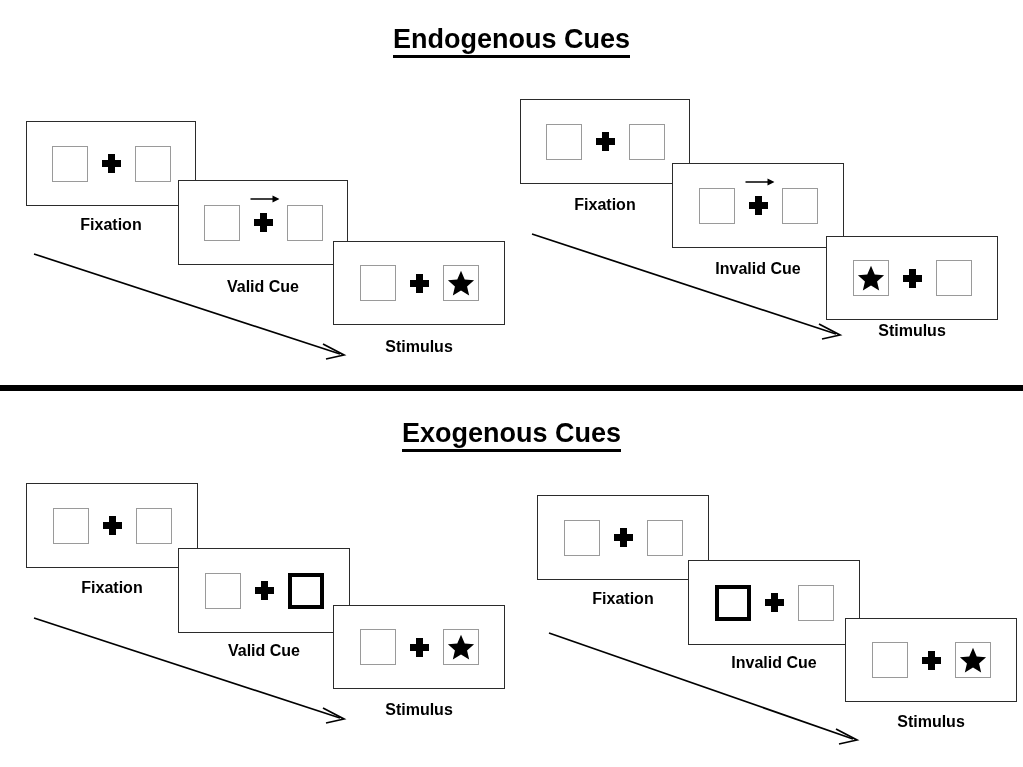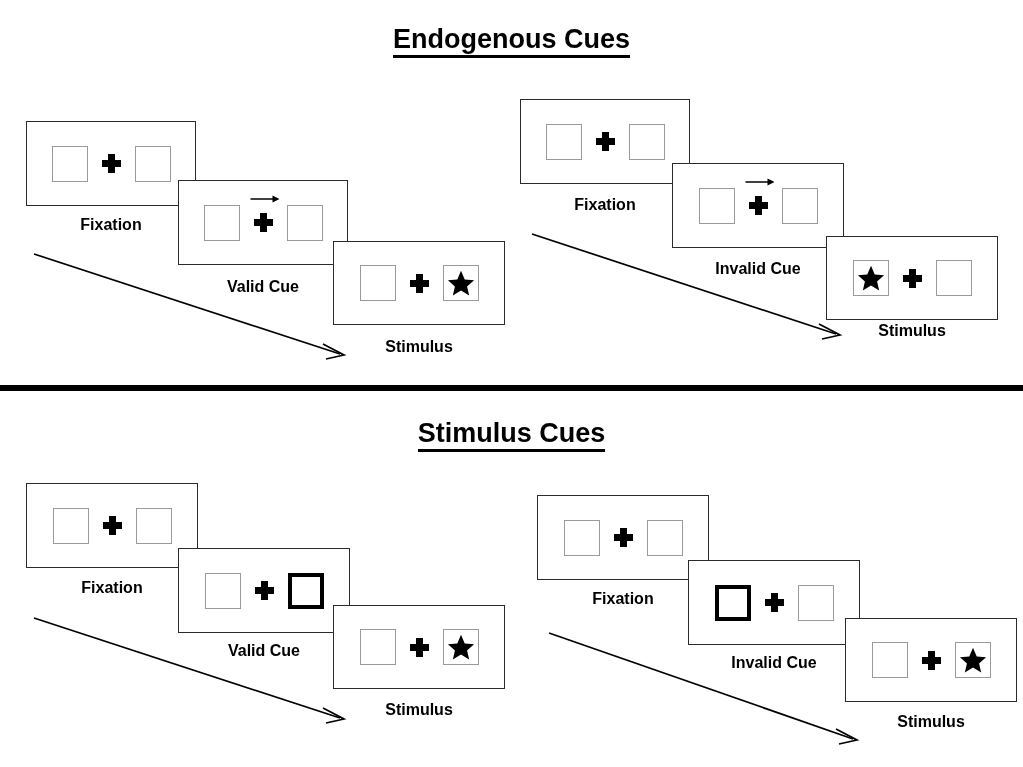--- a/index.html
+++ b/index.html
@@ -236,21 +236,21 @@
 <div class="frame-label" style="left:826px; top:322px; width:172px; z-index:6;">Stimulus</div>
 
 <svg class="time-arrow" style="left:528px; top:228px; width:322px; height:120px; z-index:0;" viewBox="0 0 322 120">
   <line x1="4" y1="6" x2="308" y2="106" stroke="#000000" stroke-width="1.7"></line>
   <polyline points="291,96 312,107 294,111" fill="none" stroke="#000000" stroke-width="1.7"></polyline>
 </svg>
 
 <div class="divider" style="top:385px;"></div>
 
 <div class="section-title" style="top:418px;">
-  <span>Stimulus Cues</span>
+  <span>Exogenous Cues</span>
 </div>
 
 <div class="frame" style="left:26px; top:483px; width:172px; height:85px; z-index:1;">
   <div class="frame-inner">
     <div class="box"></div>
     <div class="cue-col">
       <div class="plus"></div>
     </div>
     <div class="box"></div>
   </div>

